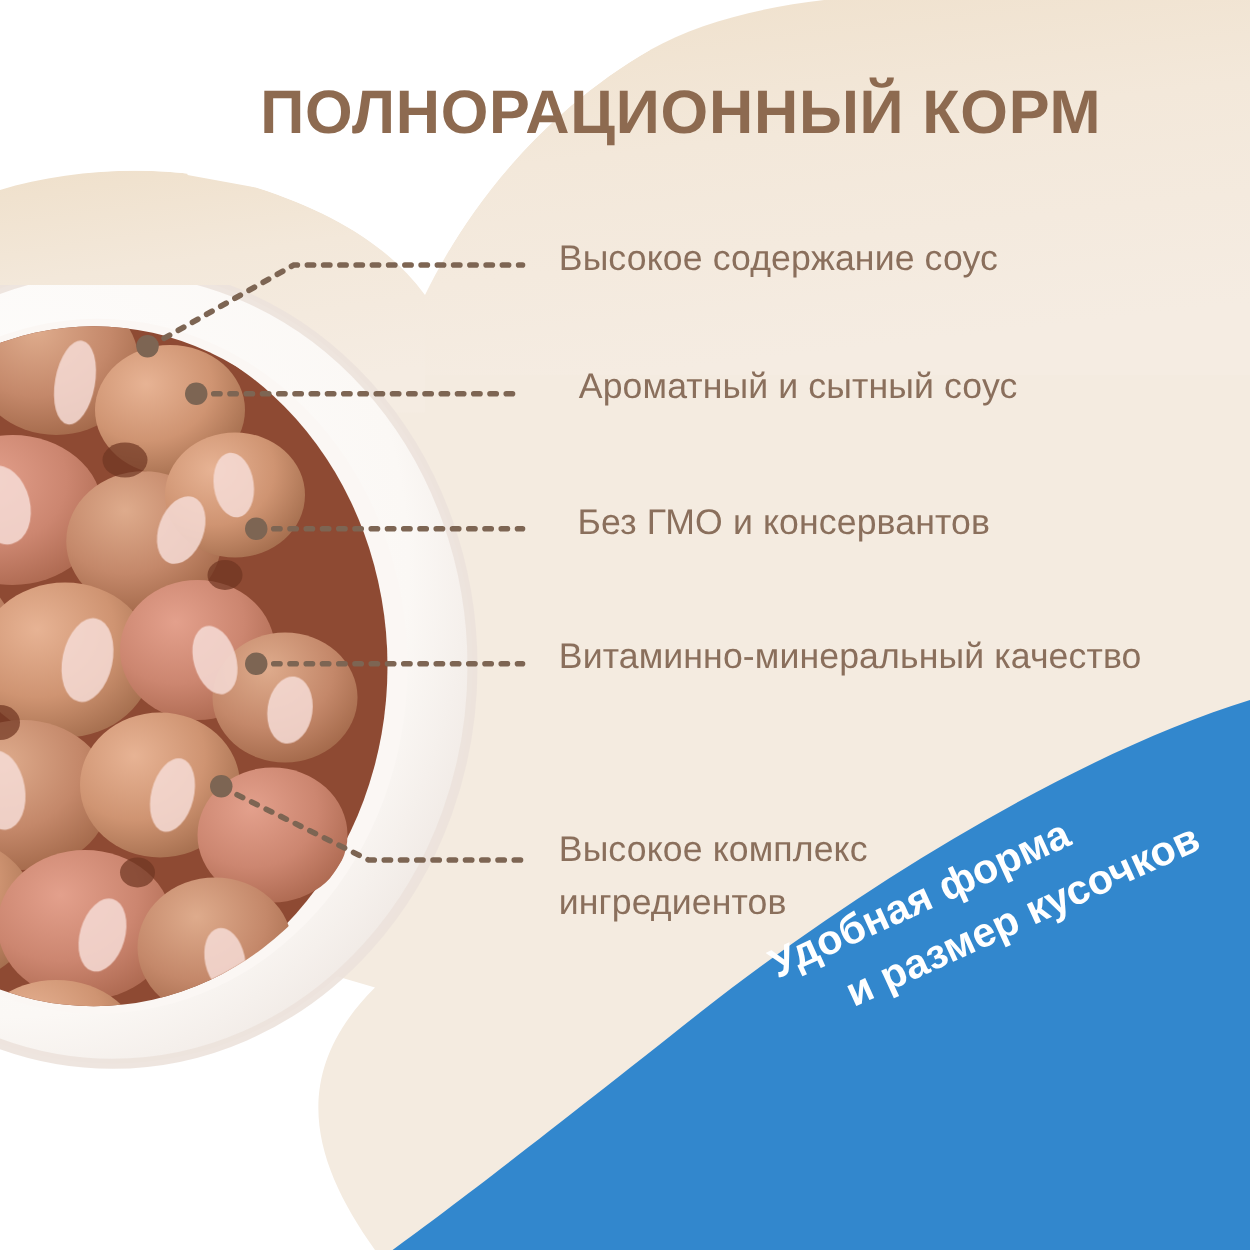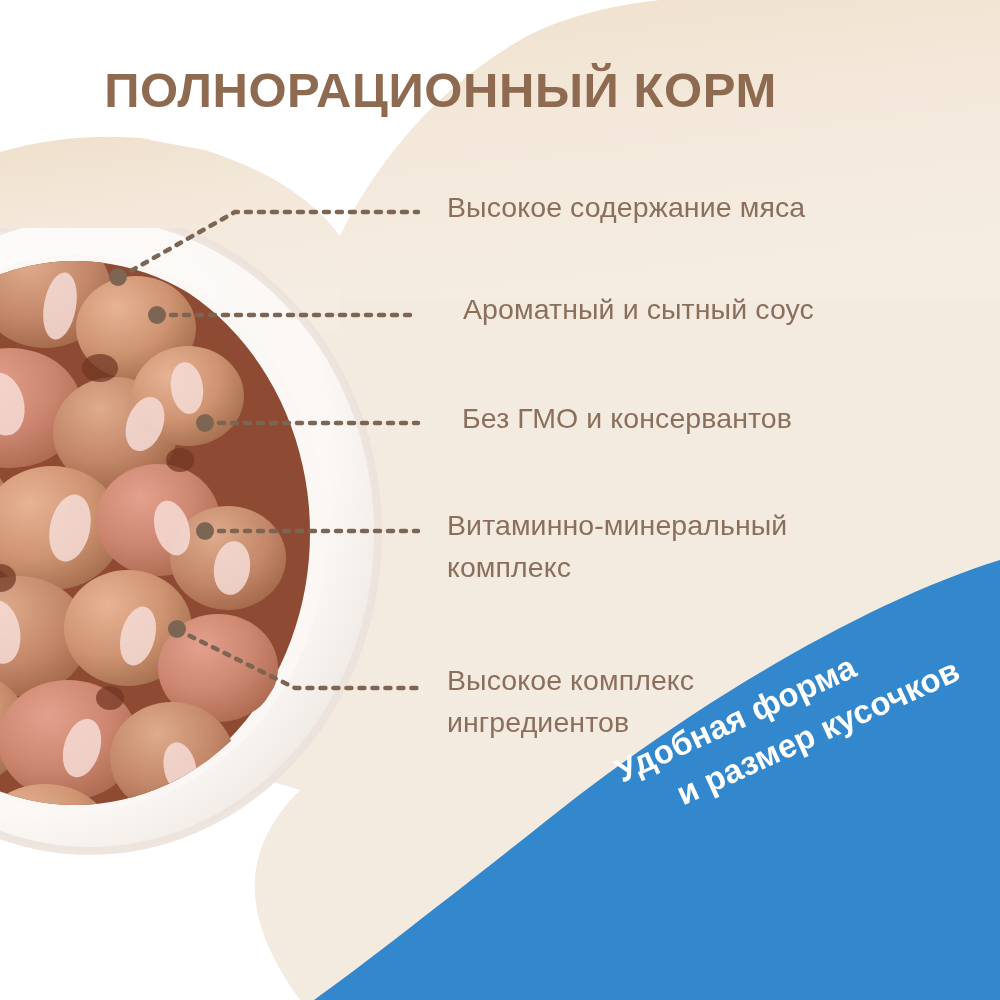--- a/index.html
+++ b/index.html
@@ -24,21 +24,21 @@
   #photo {
     position: absolute;
     left: -60px; top: 228px;
     width: 470px; height: 640px;
   }
   
   #title {
     position: absolute;
     left: 0; top: 62px;
     width: 881px;
-    text-align: center;
+    text-align: right;
     font-size: 49px;
     letter-spacing: 0.6px;
     font-weight: 700;
     color: #8d6a50;
     font-family: "Liberation Sans", sans-serif;
     white-space: nowrap;
     z-index: 6;
   }
   
   #connectors { position: absolute; inset: 0; z-index: 5; }
@@ -233,24 +233,24 @@
     <g fill="#7d6553">
       <circle cx="118" cy="277" r="9"></circle>
       <circle cx="157" cy="315" r="9"></circle>
       <circle cx="205" cy="423" r="9"></circle>
       <circle cx="205" cy="531" r="9"></circle>
       <circle cx="177" cy="629" r="9"></circle>
     </g>
   </svg>
 
   <div id="features">
-    <div class="feature f1">Высокое содержание мяса</div>
+    <div class="feature f1">Высокое содержание соус</div>
     <div class="feature f2">Ароматный и сытный соус</div>
     <div class="feature f3">Без ГМО и консервантов</div>
-    <div class="feature f4">Витаминно-минеральный комплекс</div>
+    <div class="feature f4">Витаминно-минеральный качество</div>
     <div class="feature f5">Высокое комплекс ингредиентов</div>
   </div>
 
   <div id="banner-text">
     <span class="bl1">Удобная форма</span>
     <span class="bl2">и размер кусочков</span>
   </div>
 
 </div>
 

